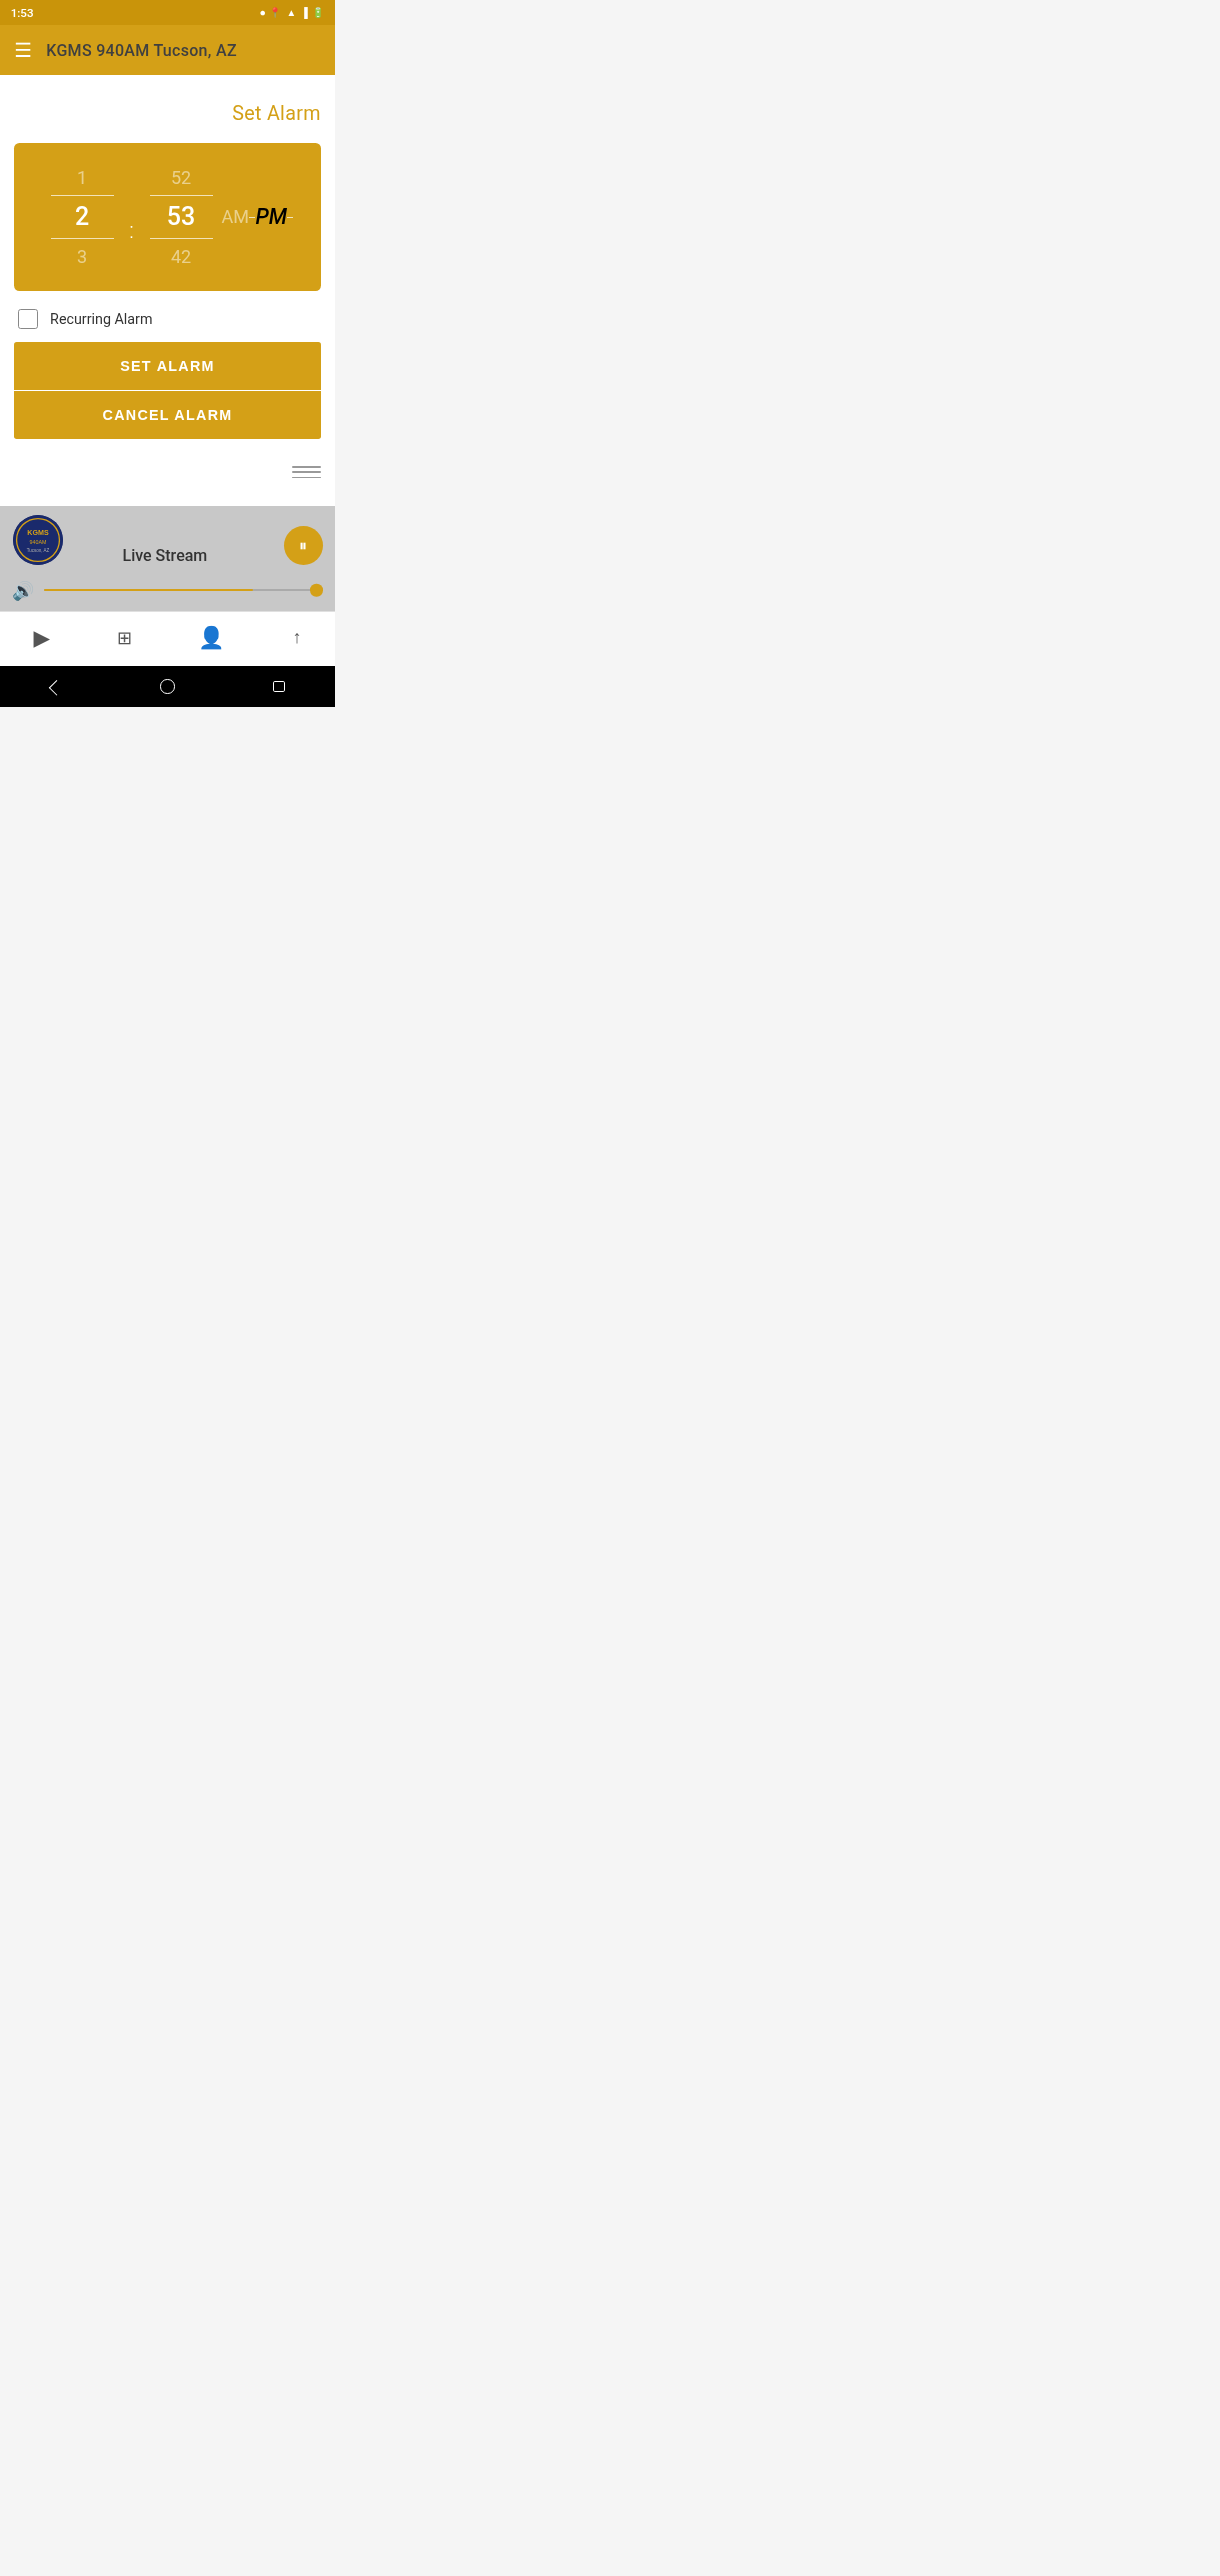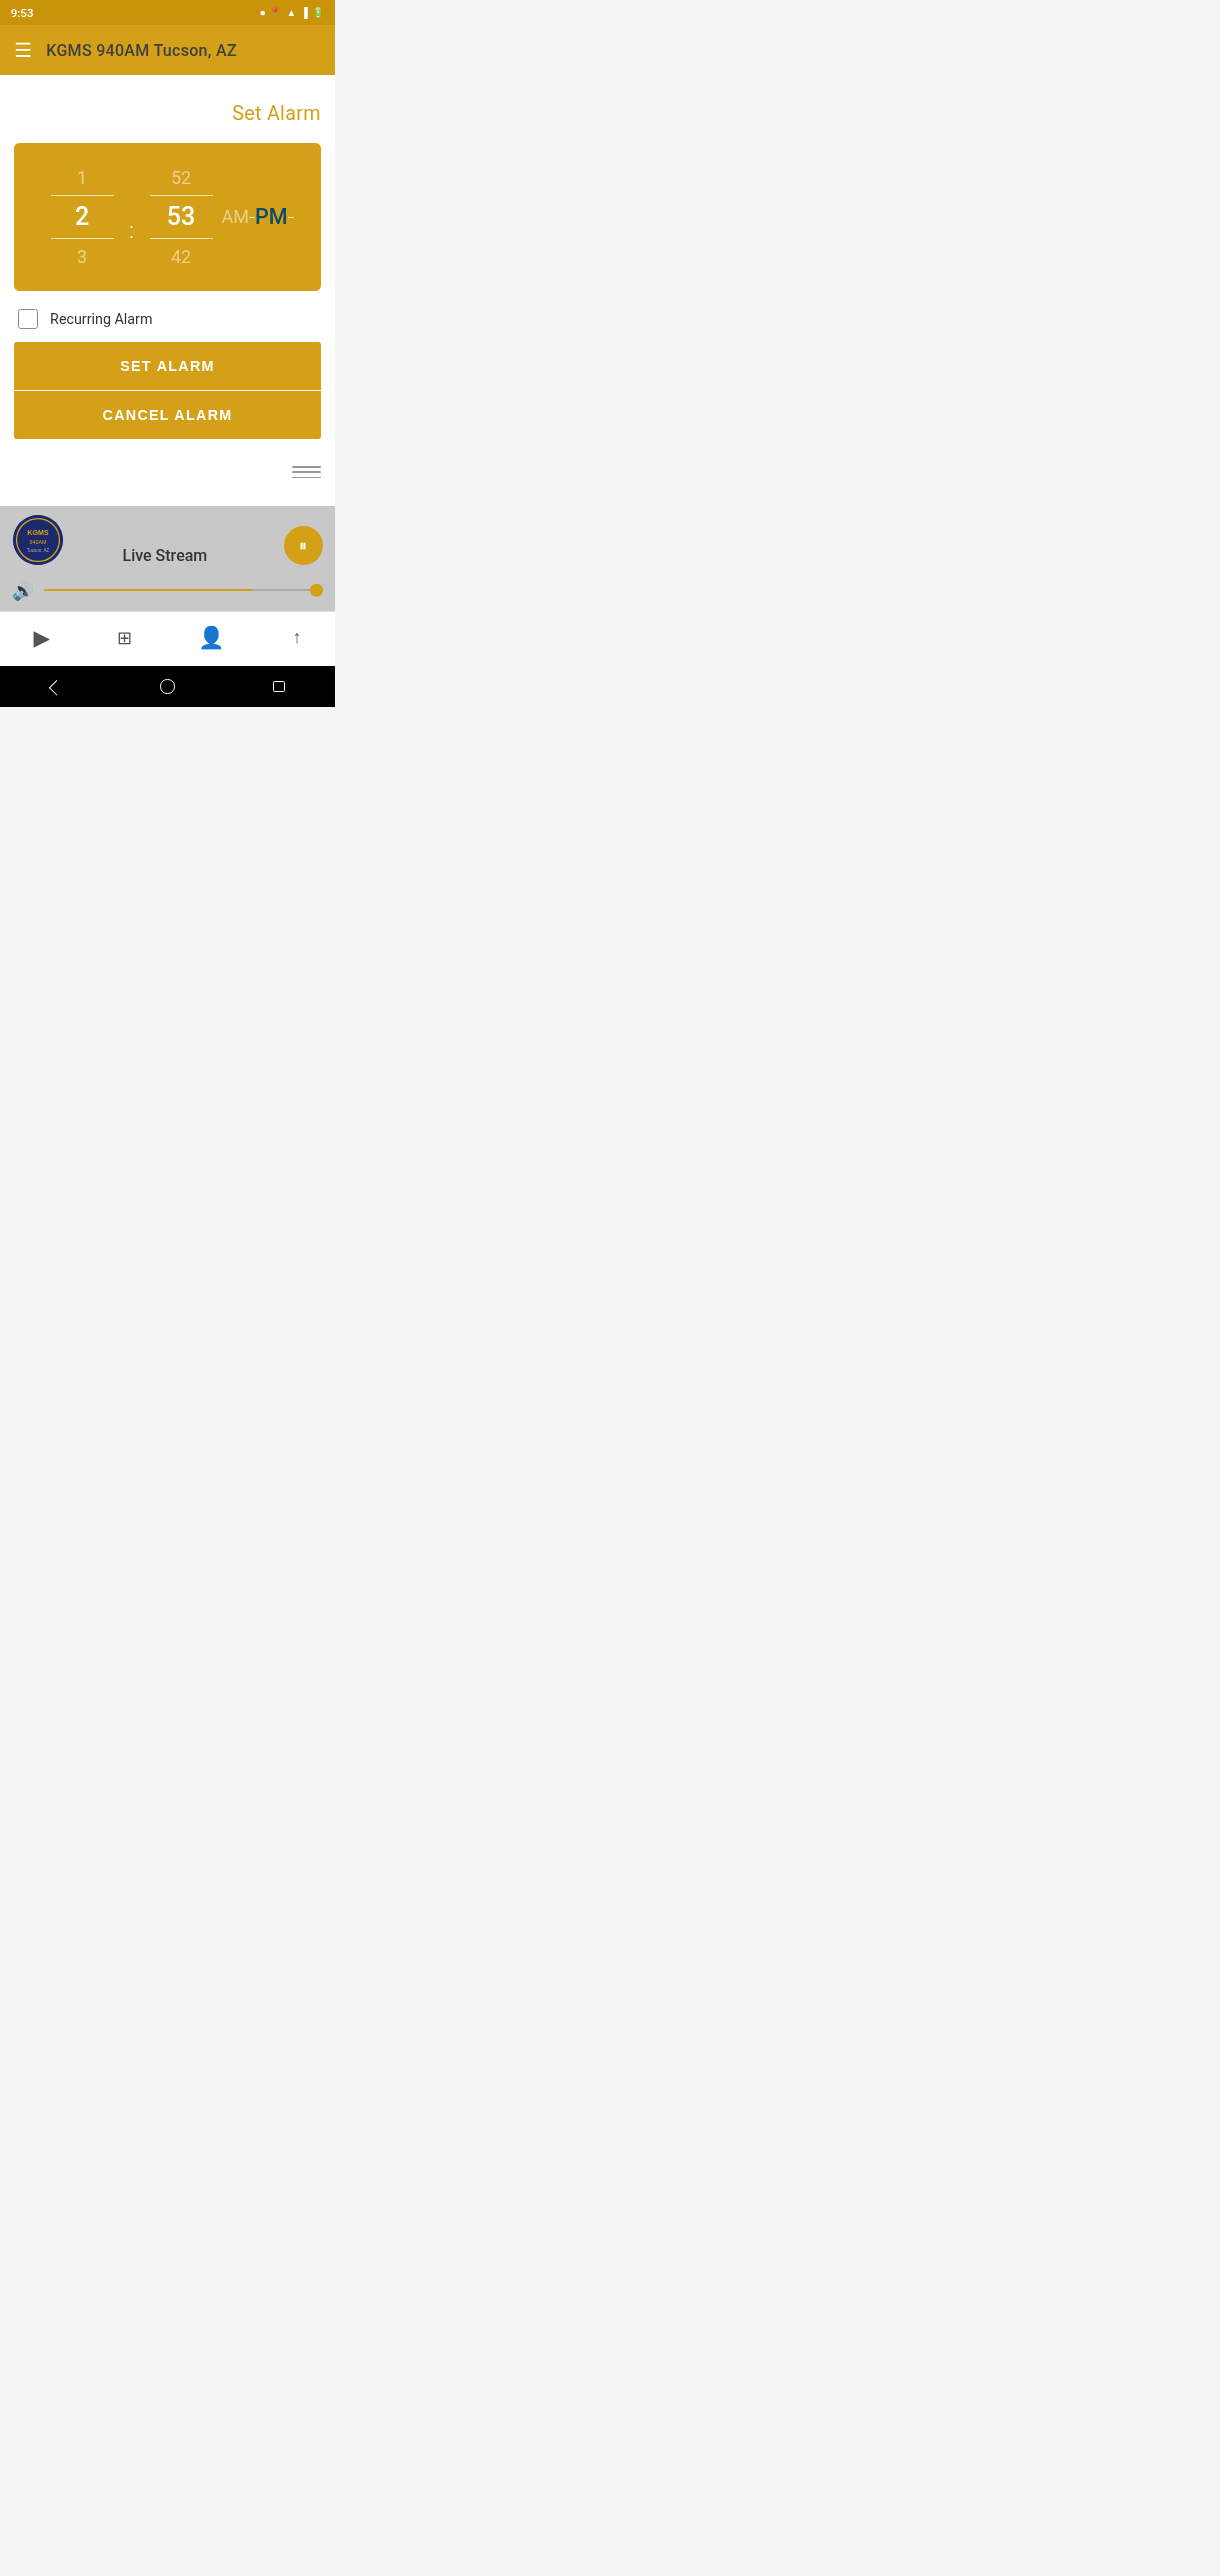--- a/index.html
+++ b/index.html
@@ -159,27 +159,28 @@
     }
 
     .ampm-divider {
       width: 63px;
       height: 0.9px;
       background: rgba(255,255,255,0.7);
       margin: 1.8px 0;
     }
 
     .ampm-value-selected {
-      color: #0c4a6e;
+      color: #000000;
       font-size: 21.5px;
       font-weight: 500;
       height: 39px;
       display: flex;
       align-items: center;
       justify-content: center;
+      font-style: italic;
     }
 
     
     .recurring-row {
       display: flex;
       align-items: center;
       width: 100%;
       margin-bottom: 13px;
       padding-left: 3.6px;
     }
@@ -405,21 +406,21 @@
       width: 11.6px;
       height: 11.6px;
       border: 1.8px solid #fff;
       border-radius: 1.8px;
     }
   </style>
 </head>
 <body>
 
 <div class="status-bar">
-  <span class="status-time">9:53</span>
+  <span class="status-time">1:53</span>
   <div class="status-icons">
     <span class="status-icon">⏺</span>
     <span class="status-icon">📍</span>
     <span class="status-icon">▲</span>
     <span class="status-icon">▐</span>
     <span class="status-icon">🔋</span>
   </div>
 </div>
 
 <div class="app-bar">

